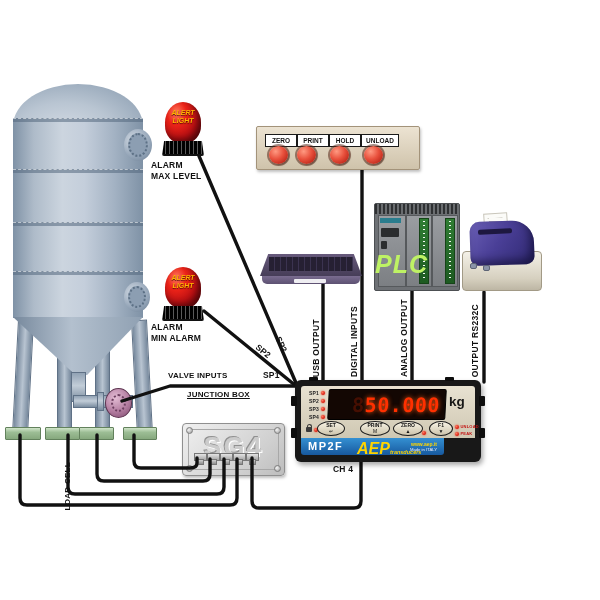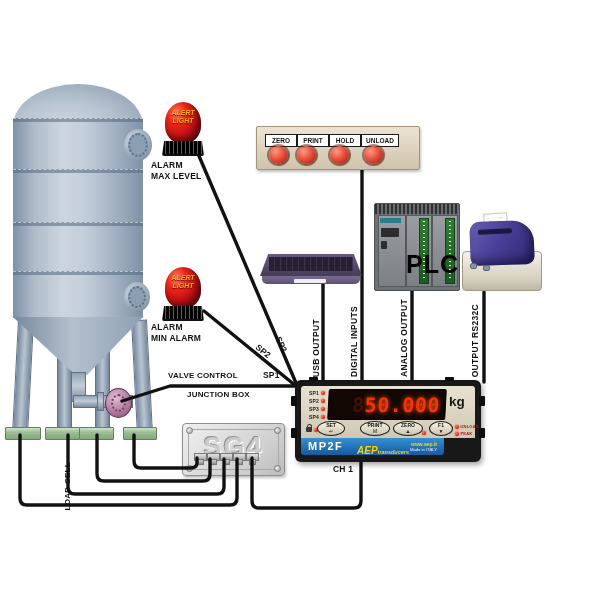--- a/index.html
+++ b/index.html
@@ -66,22 +66,22 @@
   
   .plc{left:374px;top:203px;width:84px;height:86px;background:#6e7175;border:1px solid #4c4f52;border-radius:2px;}
   .plc-top{position:absolute;left:0;top:0;width:100%;height:10px;
      background:repeating-linear-gradient(90deg,#2e3032 0 2px,#6a6d70 2px 4px);}
   .plc-mod{position:absolute;top:11px;height:70px;background:linear-gradient(180deg,#9a9da1,#7c7f83);border:1px solid #56595c;}
   .plc-tag{position:absolute;background:#2a7d8e;}
   .plc-slot{position:absolute;background:#2b2d2f;border-radius:1px;}
   .plc-green{position:absolute;top:14px;width:8px;height:64px;background:linear-gradient(#2f7d33,#1d5a21);border:1px solid #164418;}
   .plc-green::after{content:"";position:absolute;left:2.5px;top:2px;bottom:2px;width:2px;
      background:repeating-linear-gradient(180deg,rgba(255,255,255,.95) 0 1px,transparent 1px 4px);}
-  .plc-word{position:absolute;left:0;top:46px;width:100%;text-align:right;
-     font-size:25px;font-weight:bold;color:#000000;letter-spacing:1px;font-family:"Liberation Sans",sans-serif;}
+  .plc-word{position:absolute;left:0;top:46px;width:100%;text-align:left;
+     font-size:25px;font-weight:bold;color:#bef264;letter-spacing:1px;font-family:"Liberation Sans",sans-serif;font-style:italic;}
 
   
   .printer{left:462px;top:213px;width:82px;height:80px;}
   .pr-base{position:absolute;left:0;top:38px;width:78px;height:38px;background:linear-gradient(#f4f1e8,#d6d0bf 70%,#bdb6a4);
      border:1px solid #a29a86;border-radius:4px;}
   .pr-cover{position:absolute;left:8px;top:8px;width:64px;height:44px;border-radius:10px 22px 8px 8px;
      background:linear-gradient(125deg,#6a5fb5 0%,#4a3f97 45%,#2f2871 100%);transform:rotate(-2deg);
      box-shadow:inset -4px -5px 8px rgba(0,0,20,.45);}
   .pr-slot{position:absolute;left:16px;top:16px;width:34px;height:5px;background:#1d1840;border-radius:2px;transform:rotate(-3deg);}
   .pr-paper{position:absolute;left:22px;top:0;width:22px;height:24px;background:#fbfbf8;border:1px solid #c9c6bb;transform:rotate(-4deg);
@@ -305,40 +305,40 @@
       </div>
       <div style="position:absolute;left:154px;top:45px;display:flex;align-items:center;gap:1.5px;">
         <span class="dot"></span>
           <span class="mini">PEAK</span>
       </div>
     </div>
 
     <div class="ind-strip">
       <span style="position:absolute;left:7px;top:2px;color:#fff;font-weight:bold;font-size:11px;letter-spacing:1.5px;">MP2F</span>
       <span style="position:absolute;left:56px;top:2px;font-style:italic;color:#ffd400;">
-        <span style="font-size:10px;font-weight:bold;">AEP</span><span style="font-size:5.5px;font-weight:bold;">transducers</span>
+        <span style="font-size:16px;font-weight:bold;">AEP</span><span style="font-size:5.5px;font-weight:bold;">transducers</span>
       </span>
       <span style="position:absolute;right:7px;top:2.5px;color:#ffd400;font-size:5px;font-weight:bold;">www.aep.it</span>
       <span style="position:absolute;right:7px;top:9px;color:#eef;font-size:4.2px;">Made in ITALY</span>
     </div>
   </div>
 
   <div class="lbl" style="left:151px;top:160px;">
     <div>ALARM</div>
       <div>MAX LEVEL</div>
   </div>
   <div class="lbl" style="left:151px;top:322px;">
     <div>ALARM</div>
       <div>MIN ALARM</div>
   </div>
-  <div class="lbl" style="left:168px;top:370px;font-size:8px;">VALVE CONTROL</div>
-  <div class="lbl" style="left:187px;top:389px;font-size:8px;">JUNCTION BOX</div>
+  <div class="lbl" style="left:168px;top:370px;font-size:8px;">VALVE INPUTS</div>
+  <div class="lbl" style="left:187px;top:389px;font-size:8px;text-decoration:underline;">JUNCTION BOX</div>
   <div class="lbl" style="left:263px;top:370px;">SP1</div>
   <div class="splbl" style="left:257px;top:341px;transform:rotate(39deg);">SP2</div>
   <div class="splbl" style="left:278px;top:332px;transform:rotate(65deg);">SP3</div>
-  <div class="lbl" style="left:333px;top:464px;">CH 1</div>
+  <div class="lbl" style="left:333px;top:464px;">CH 4</div>
   <div class="vlbl" style="left:311px;">USB OUTPUT</div>
   <div class="vlbl" style="left:349px;">DIGITAL INPUTS</div>
   <div class="vlbl" style="left:399px;">ANALOG OUTPUT</div>
   <div class="vlbl" style="left:470px;">OUTPUT RS232C</div>
   <div class="vlbl" style="left:63px;bottom:90px;font-size:8px;">LOAD CELL</div>
 
 </div>
 
 </body></html>

